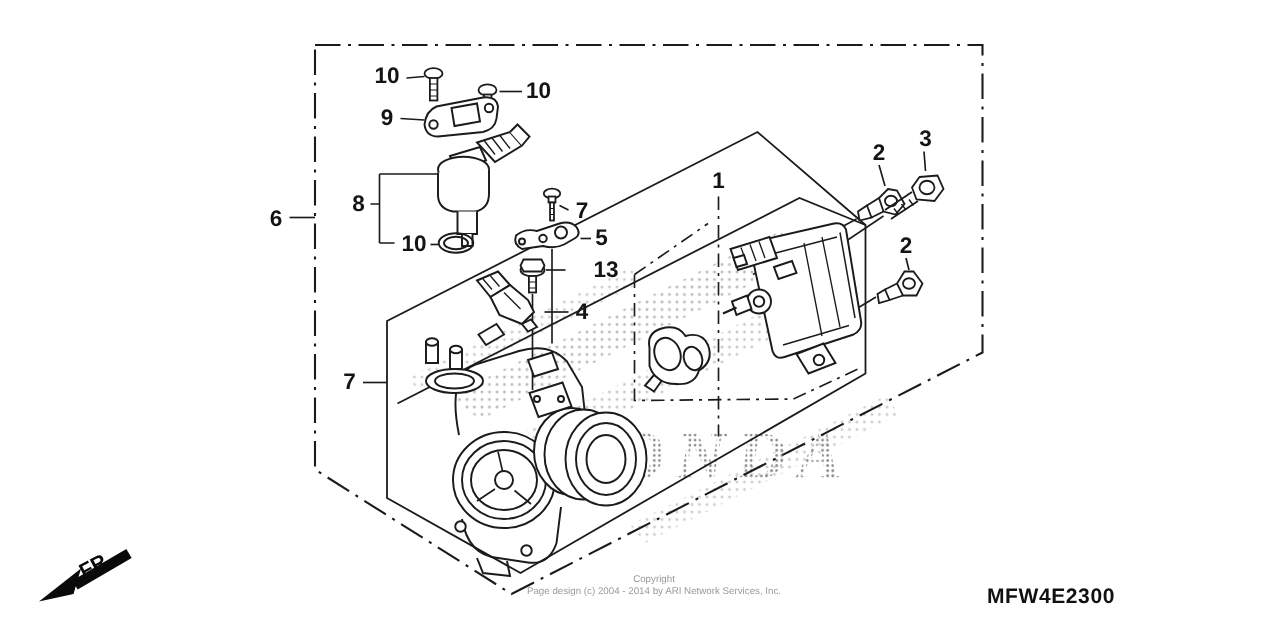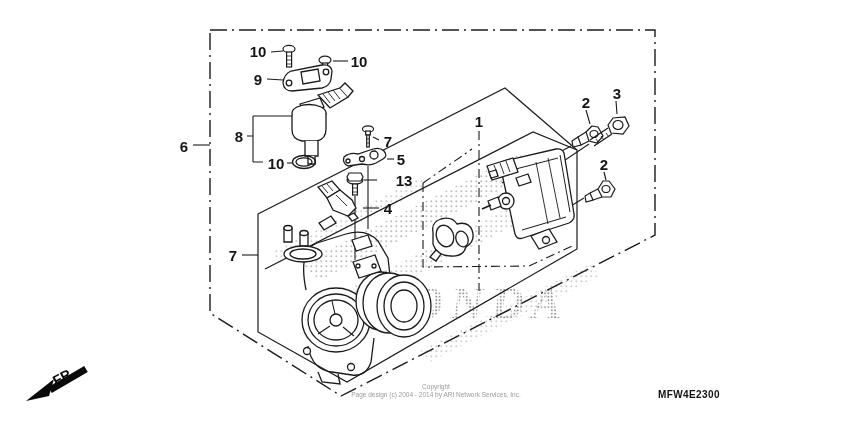--- a/index.html
+++ b/index.html
@@ -12,21 +12,21 @@
   .callout{
     position:absolute;transform:translate(-50%,-50%);
     font-weight:bold;font-size:15px;color:#141414;letter-spacing:0;line-height:1;
     font-family:"Liberation Sans", sans-serif;
   }
   .copyright{
     position:absolute;left:436px;top:383px;transform:translateX(-50%);
     text-align:center;font-size:6.5px;line-height:8px;color:#9a9a9a;white-space:nowrap;
   }
   .diagram-code{
-    position:absolute;left:658px;top:389px;font-weight:bold;font-size:10px;
+    position:absolute;left:658px;top:389px;font-weight:bold;font-size:14px;
     letter-spacing:.4px;color:#111;
   }
 </style>
 </head>
 <body>
 
 <div class="stage">
 
 <svg width="850" height="424" viewBox="0 0 850 424">
   <defs>

